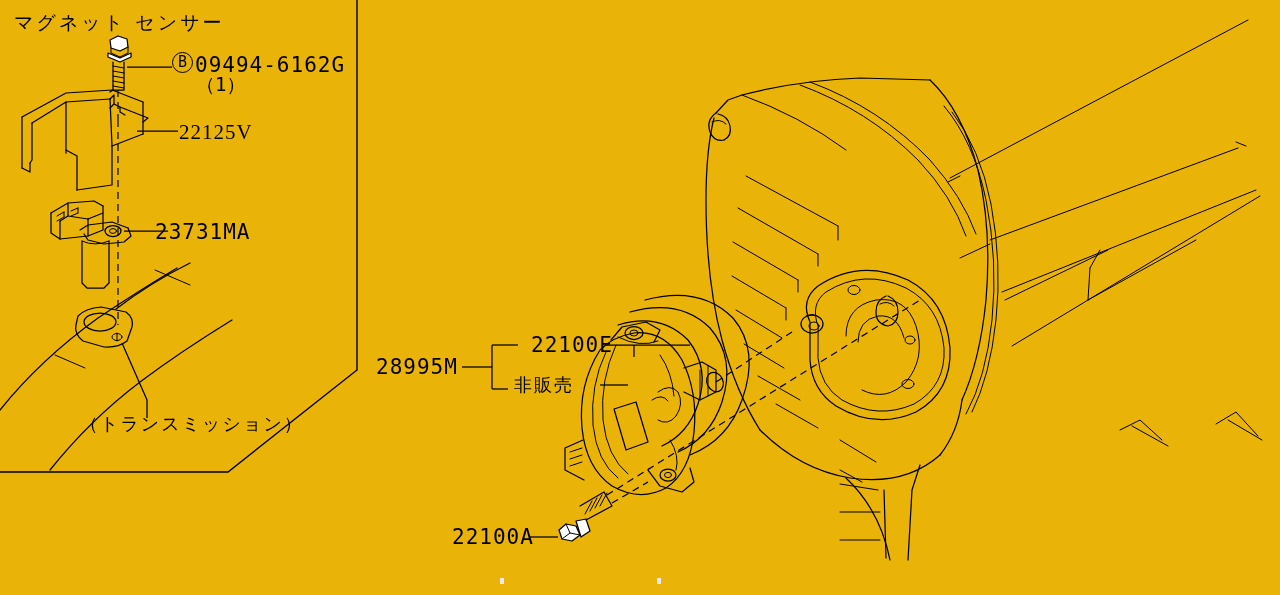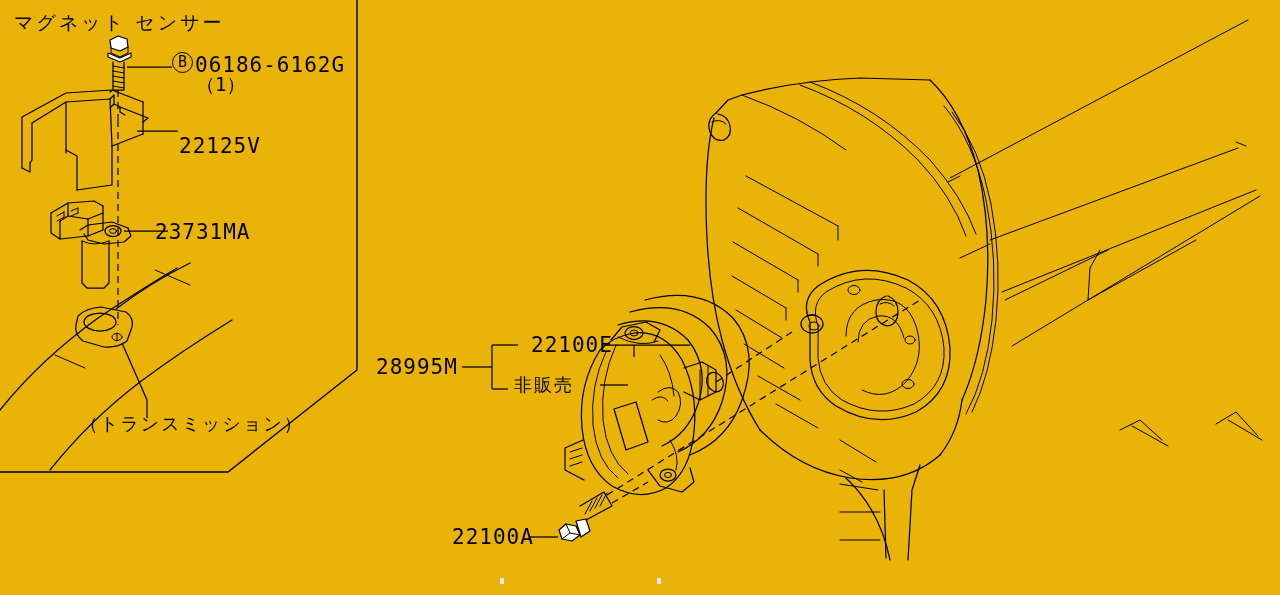--- a/index.html
+++ b/index.html
@@ -368,25 +368,25 @@
       <path class="ln-thin" d="M 960 258 L 990 244"></path>
       <path class="ln-thin" d="M 948 182 L 960 176"></path>
     </g>
 
   </svg>
 
   <div class="lbl lbl-jp" style="left:14px; top:13px;">マグネット センサー</div>
 
   <div class="circ-b" style="left:172px; top:52px;">B</div>
 
-  <div class="lbl lbl-pn" style="left:195px; top:55px;">06186-6162G</div>
+  <div class="lbl lbl-pn" style="left:195px; top:55px;">09494-6162G</div>
 
   <div class="lbl lbl-qty" style="left:196px; top:75px;">（1）</div>
 
-  <div class="lbl lbl-pn" style="left:179px; top:136px;">22125V</div>
+  <div class="lbl lbl-pn" style="left:179px; top:122px;font-family:Liberation Serif, serif;">22125V</div>
 
   <div class="lbl lbl-pn" style="left:155px; top:222px;">23731MA</div>
 
   <div class="lbl lbl-jp-sm" style="left:80px; top:415px;">（トランスミッション）</div>
 
   <div class="lbl lbl-pn" style="left:376px; top:357px;">28995M</div>
 
   <div class="lbl lbl-pn" style="left:531px; top:335px;">22100E</div>
 
   <div class="lbl lbl-jp-sm" style="left:514px; top:376px;">非販売</div>

